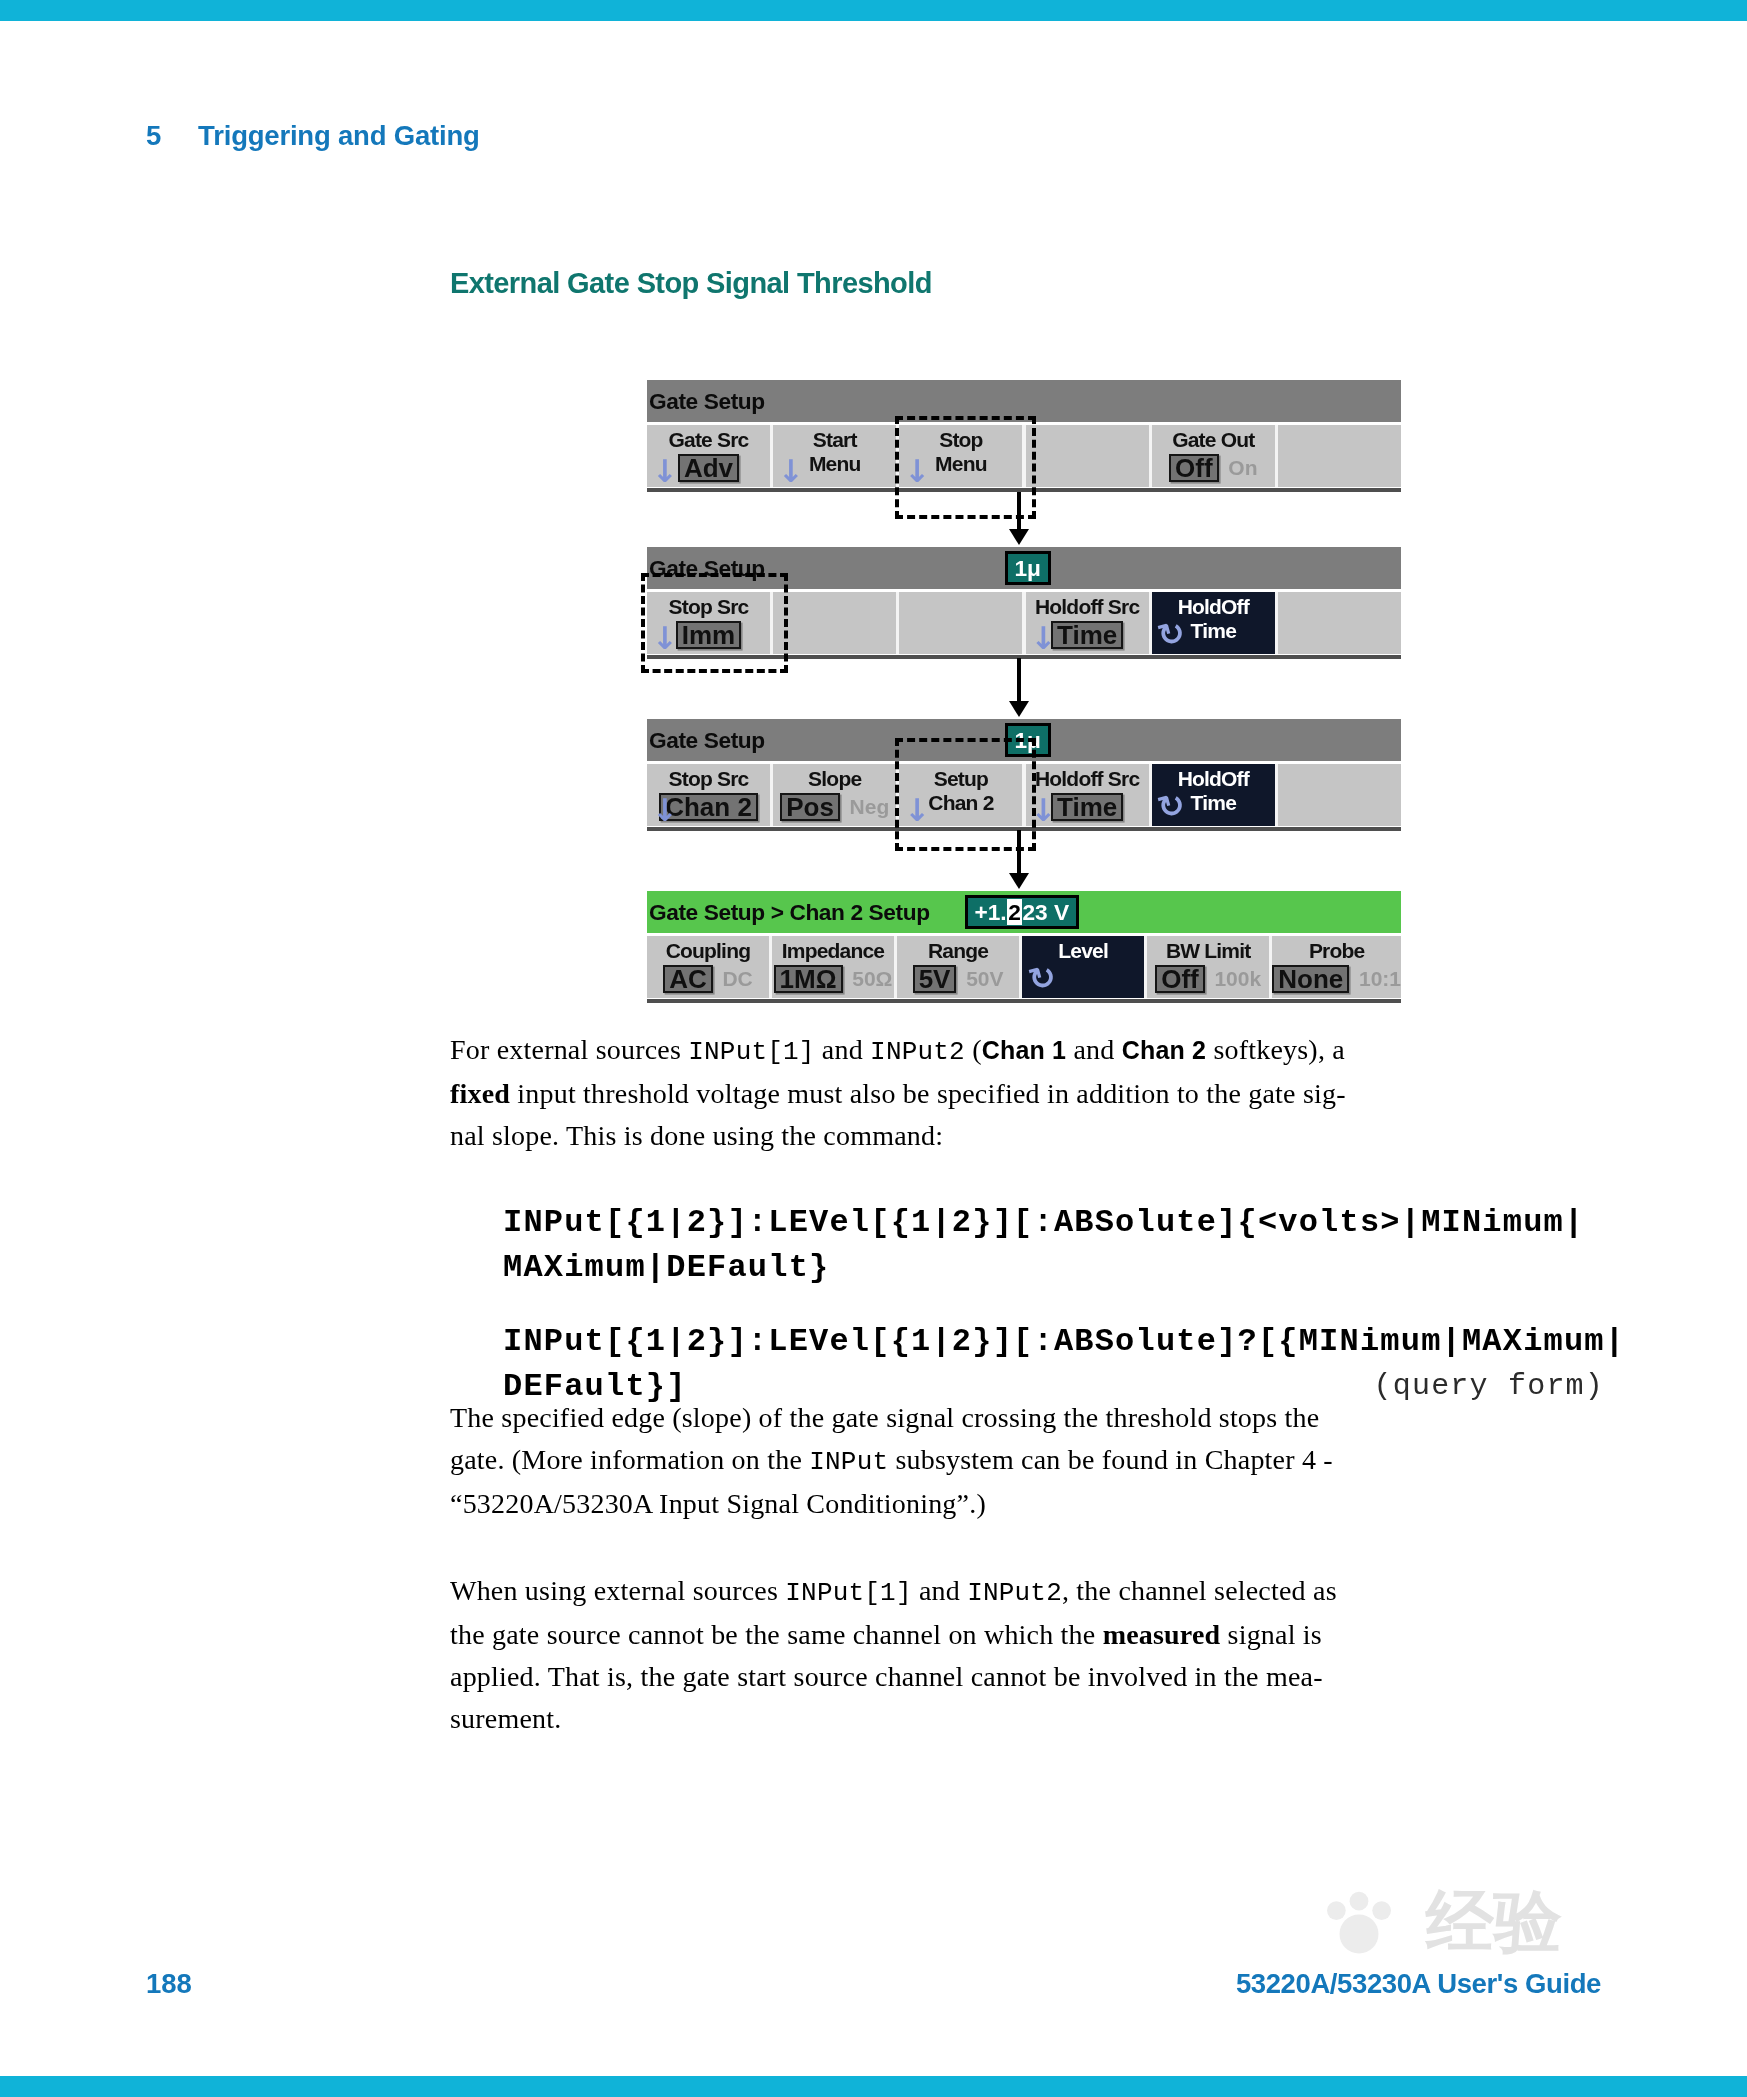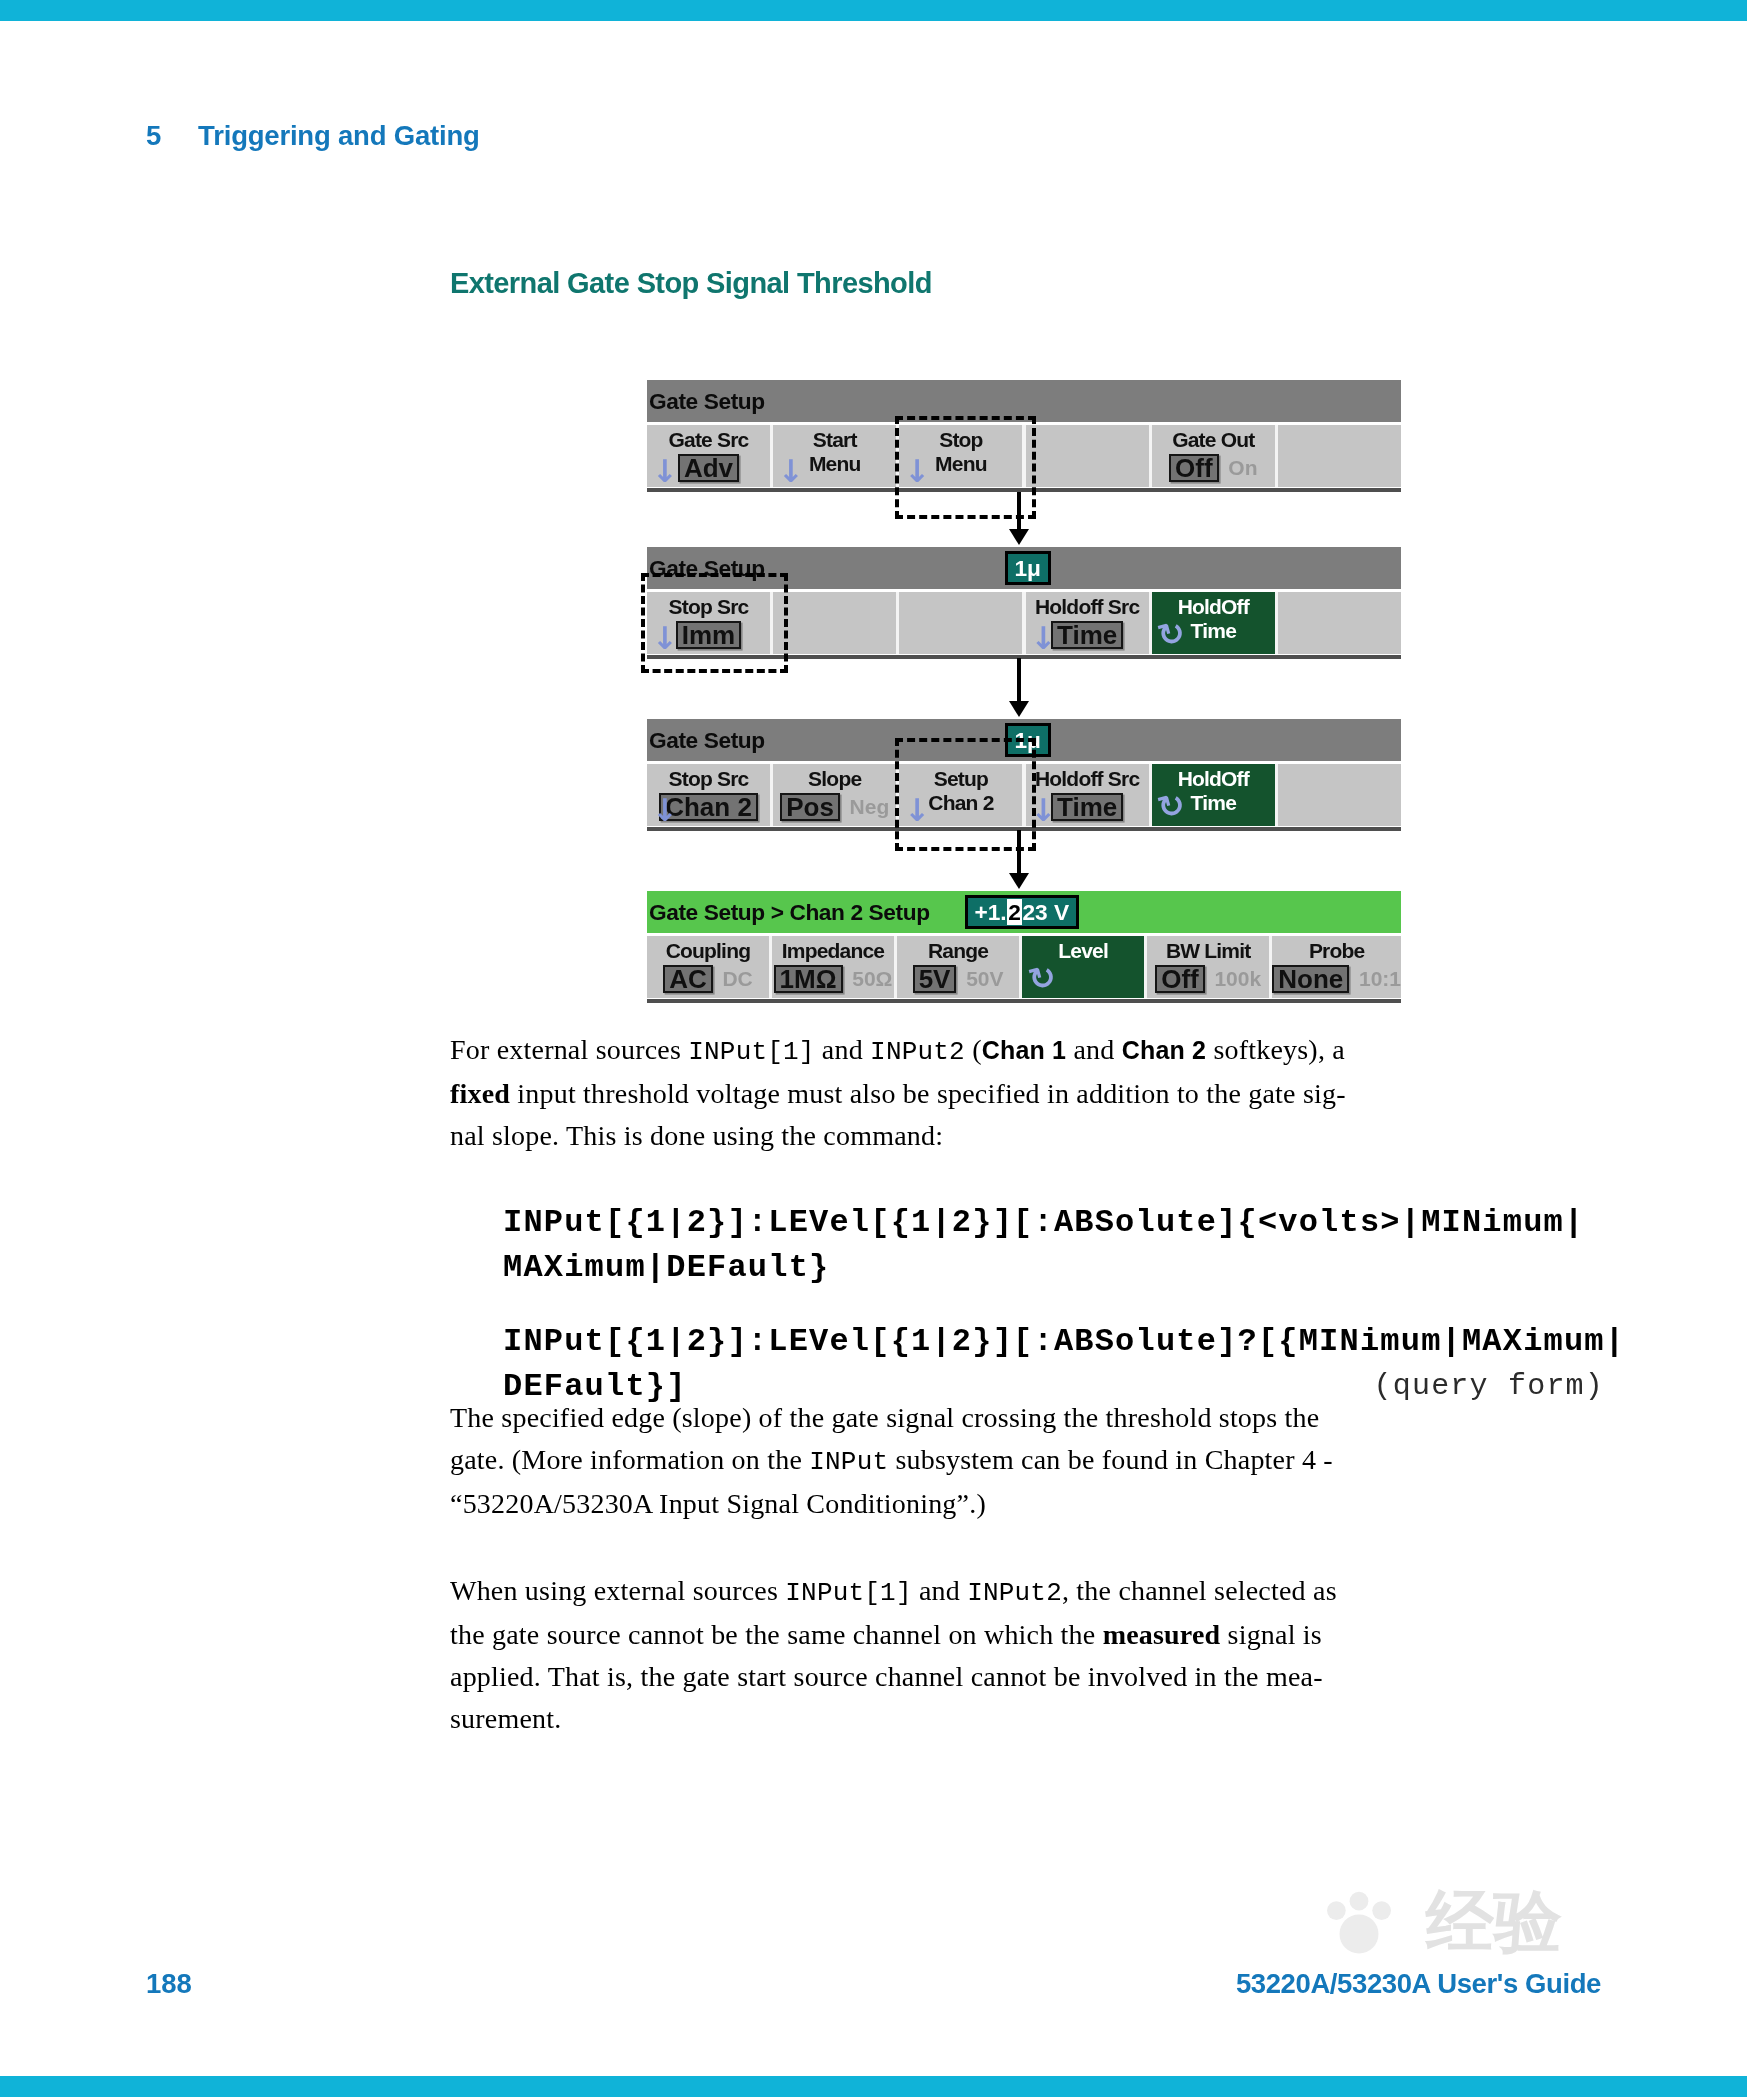--- a/index.html
+++ b/index.html
@@ -31,21 +31,21 @@
   .title-text{font:bold 22.7px "Liberation Sans",sans-serif;color:#0b0b0b;letter-spacing:-0.4px;}
 
   .badge{position:absolute;top:4px;left:358px;background:#0e6f66;border:3.2px solid #000;
     color:#fff;font:bold 22.7px "Liberation Sans",sans-serif;padding:0.8px 6.5px;line-height:26px;z-index:2;}
   .screen--4 .badge{left:318px;}
   .badge .cursor{background:#fff;color:#000;padding:0 1.6px;}
 
   .keys{position:absolute;top:45px;left:0;right:0;height:62px;display:flex;gap:3.2px;background:#f4f4f4;}
   .softkey{flex:1;background:#c5c5c5;position:relative;display:flex;flex-direction:column;
     align-items:center;padding-top:3.2px;box-sizing:border-box;}
-  .softkey--teal{background:#14532d;}
+  .softkey--teal{background:#0f172a;}
   .key-label{font:bold 21px "Liberation Sans",sans-serif;letter-spacing:-0.8px;color:#111;
     line-height:24px;text-align:center;}
   .softkey--teal .key-label{color:#fff;}
   .opts{display:flex;align-items:center;margin-top:1.6px;gap:9.7px;}
   .opt--sel{background:#737373;border:2.4px solid #151515;box-shadow:1.6px 1.6px 0 rgba(60,60,60,.45);
     font-weight:bold;font-size:26px;line-height:24px;padding:0 4px;color:#101010;}
   .opt--dim{font-weight:bold;font-size:21px;color:#9a9a9a;}
   .key-arrow{position:absolute;left:4.9px;bottom:0px;color:#7f92d6;
     font:bold 31px "DejaVu Sans",sans-serif;line-height:32px;}
   .knob-icon{position:absolute;left:6.5px;bottom:3.2px;color:#93a4e0;

